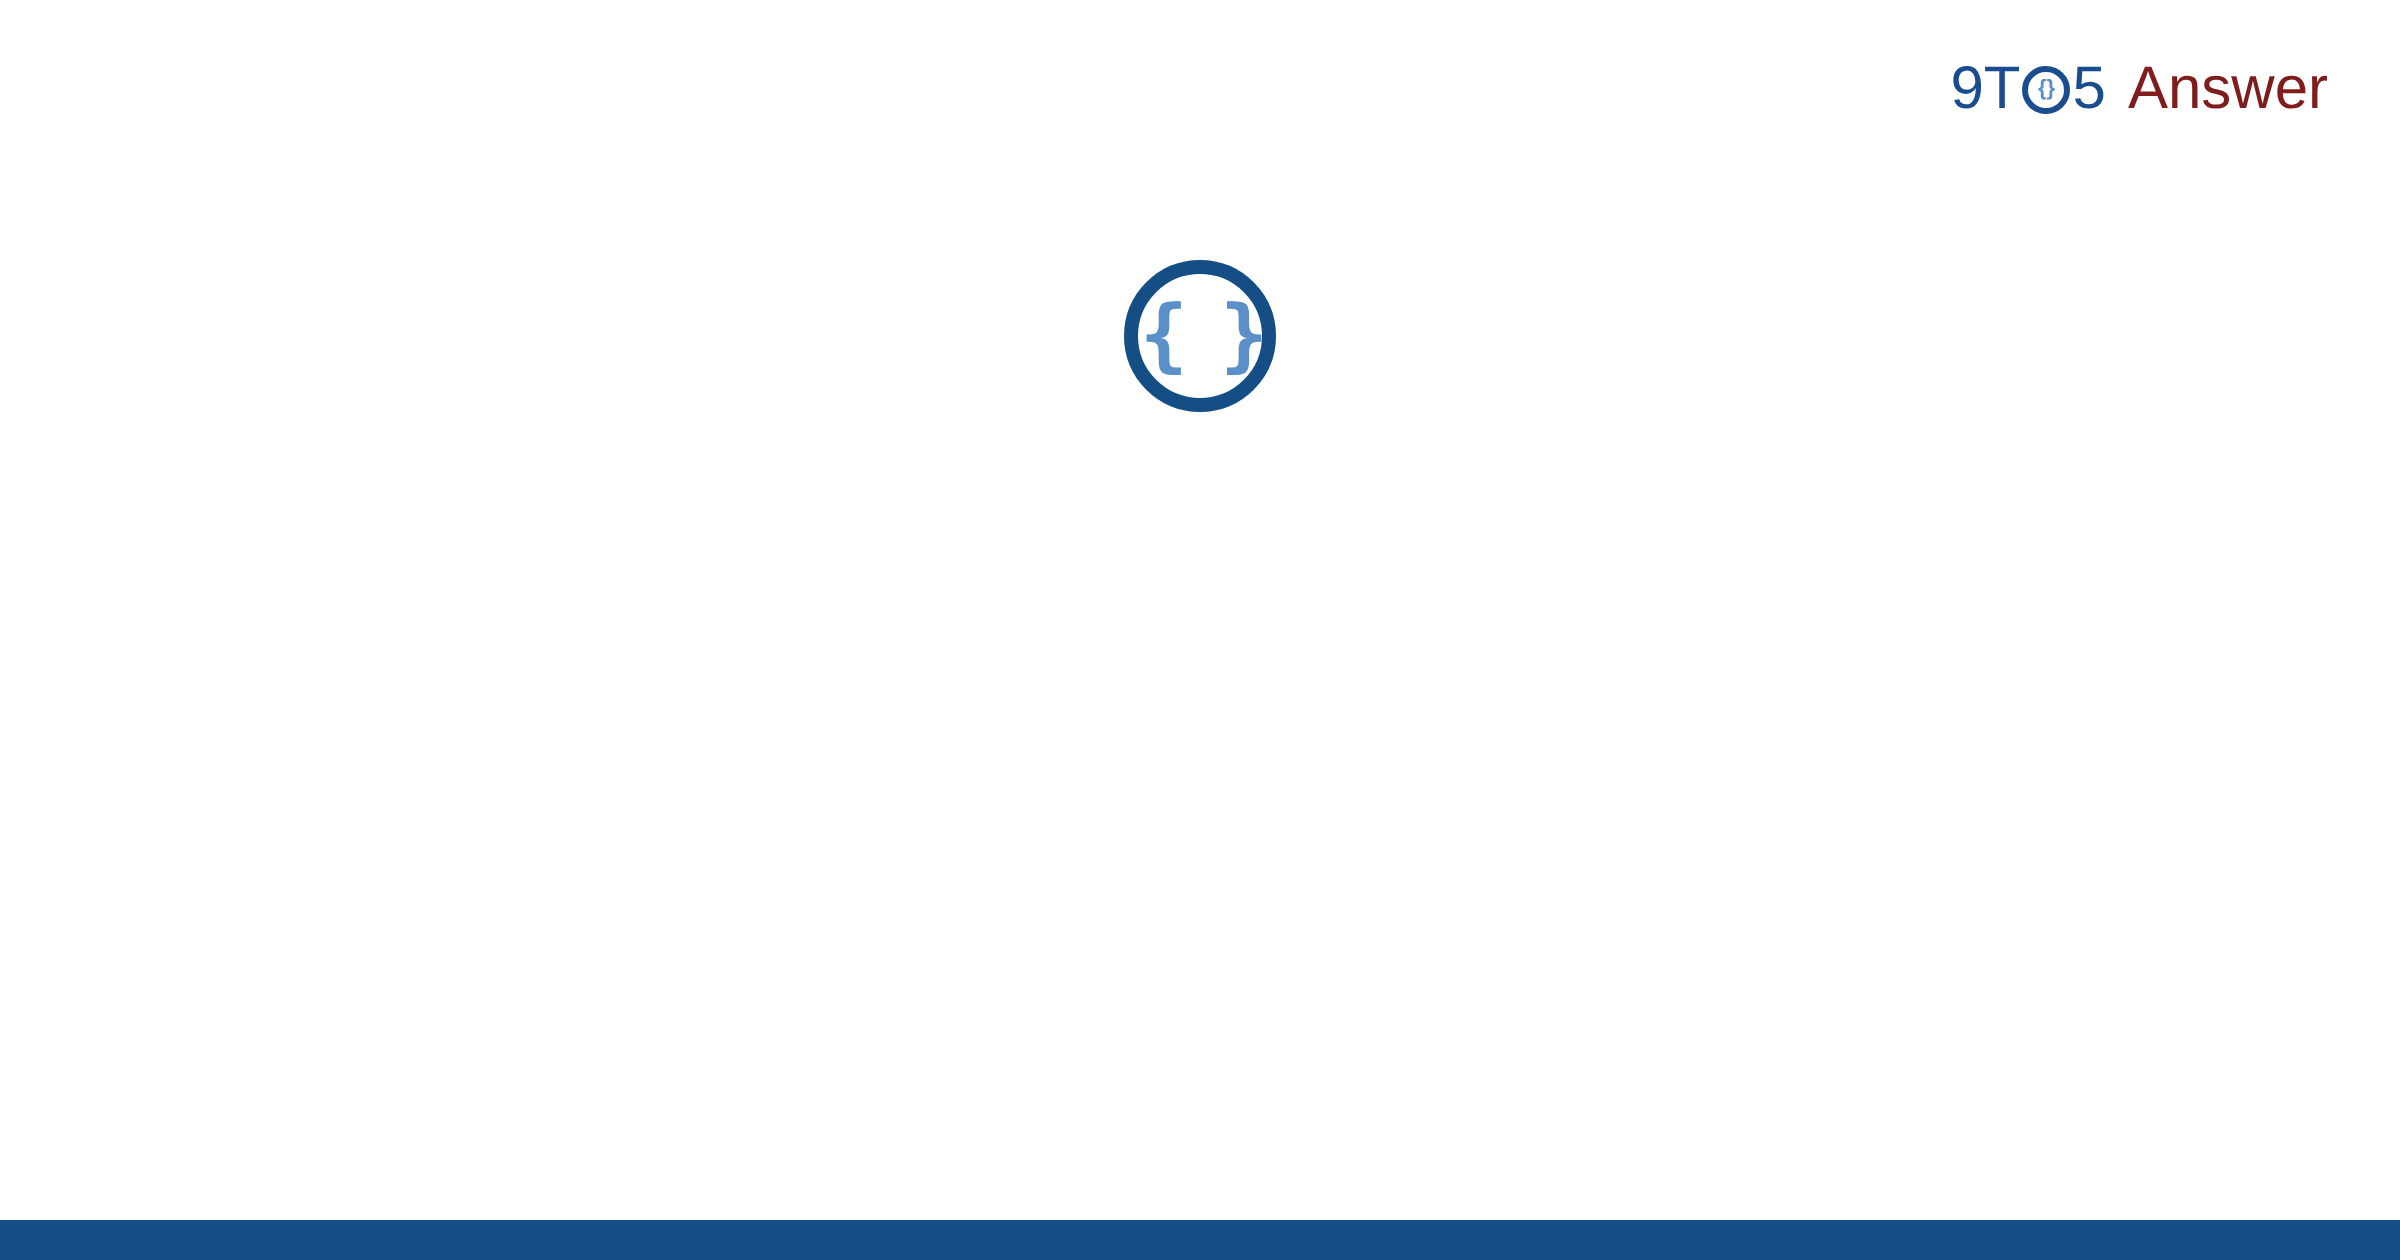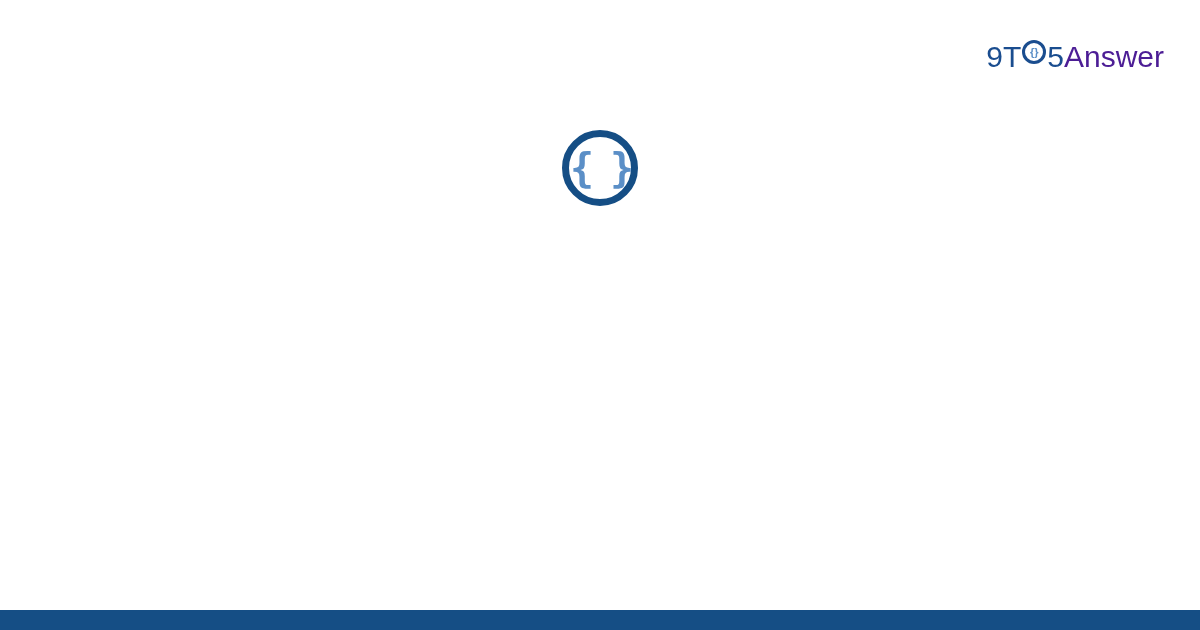--- a/index.html
+++ b/index.html
@@ -10,24 +10,24 @@
     body {
       width: 1200px;
       height: 630px;
       background: #ffffff;
       font-family: -apple-system, BlinkMacSystemFont, "Segoe UI", Helvetica, Arial, sans-serif;
       position: relative;
       overflow: hidden;
     }
     .header {
       position: absolute;
-      top: 40px;
+      top: 28px;
       right: 36px;
       display: flex;
-      align-items: flex-start;
+      align-items: center;
       font-size: 30px;
       font-weight: 400;
     }
     .logo-9t {
       color: #1a4d8f;
       font-weight: 500;
     }
     .logo-o {
       color: #1a4d8f;
       font-weight: 500;
@@ -54,22 +54,23 @@
       font-size: 11px;
       color: #5b8fc7;
       font-weight: 600;
       line-height: 1;
     }
     .logo-5 {
       color: #1a4d8f;
       font-weight: 500;
     }
     .logo-answer {
-      color: #4c1d95;
+      color: #7f1d1d;
       font-weight: 400;
+      margin-left: 11px;
     }
     .content {
       position: absolute;
       top: 130px;
       left: 0;
       right: 0;
       display: flex;
       flex-direction: column;
       align-items: center;
       padding: 0 80px;

